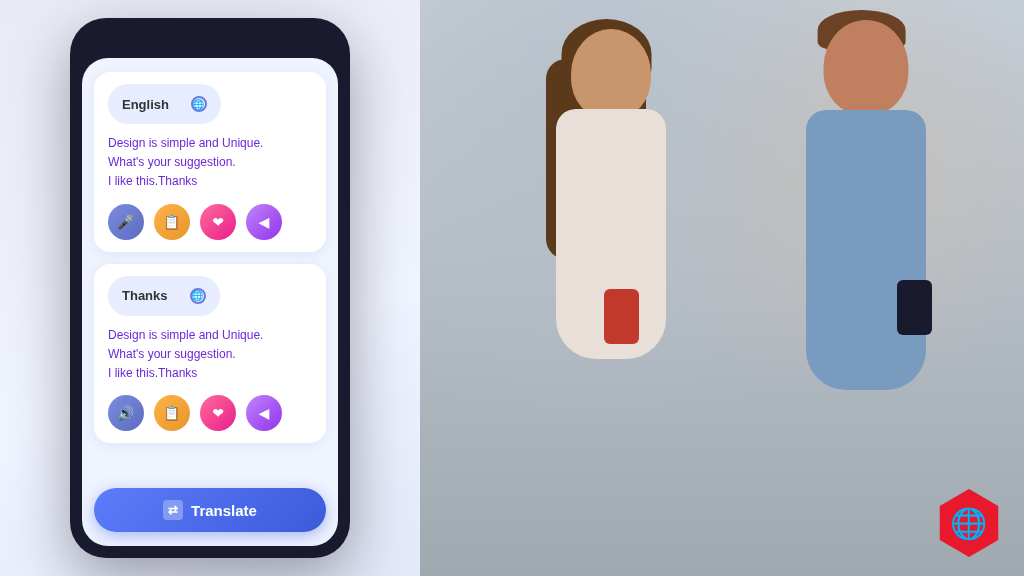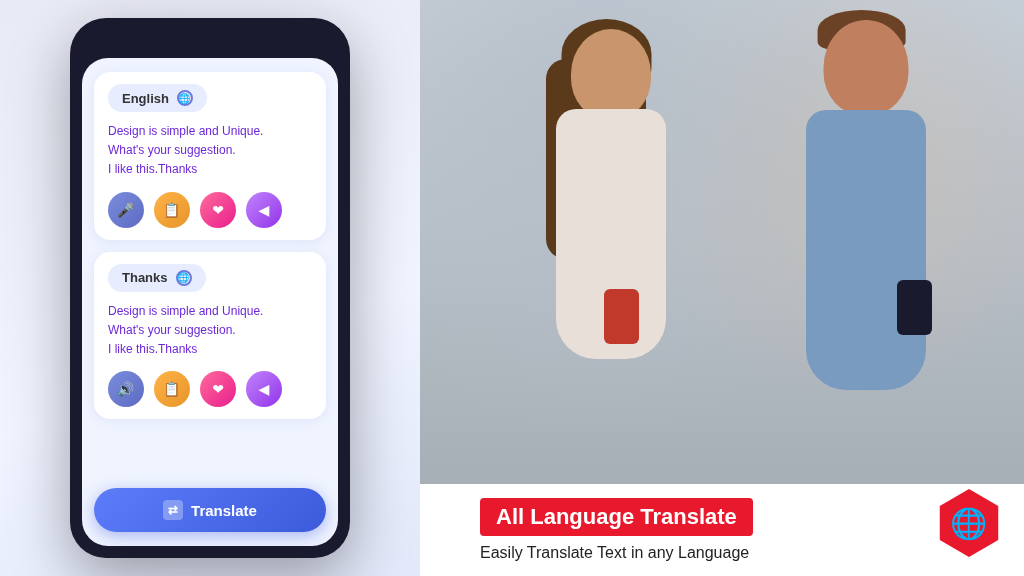--- a/index.html
+++ b/index.html
@@ -67,27 +67,27 @@
     .card-header {
       display: flex;
       align-items: center;
       gap: 8px;
       margin-bottom: 10px;
     }
 
     .lang-pill {
       background: #e8ecff;
       border-radius: 20px;
-      padding: 6px 14px;
+      padding: 12px 14px;
       font-size: 13px;
       font-weight: 600;
       color: #333;
       display: flex;
       align-items: center;
-      gap: 8px;
+      gap: 22px;
     }
 
     .globe-icon {
       width: 16px;
       height: 16px;
       border-radius: 50%;
       border: 2px solid #6c7ae0;
       display: inline-flex;
       align-items: center;
       justify-content: center;
@@ -465,23 +465,19 @@
     </div>
 
     <div class="person-man">
       <div class="hair-m"></div>
       <div class="head-m"></div>
       <div class="body-m"></div>
       <div class="phone-held-m"></div>
     </div>
   </div>
 
-  <div class="bottom-banner">
-    <div class="banner-title">All Language Translate</div>
-    <div class="banner-subtitle">Easily Translate Text in any  Language</div>
-  </div>
 
   <div class="globe-badge">
     <div class="hexagon">
       <span class="globe-white">🌐</span>
     </div>
   </div>
 </div>
 
 </body></html>

